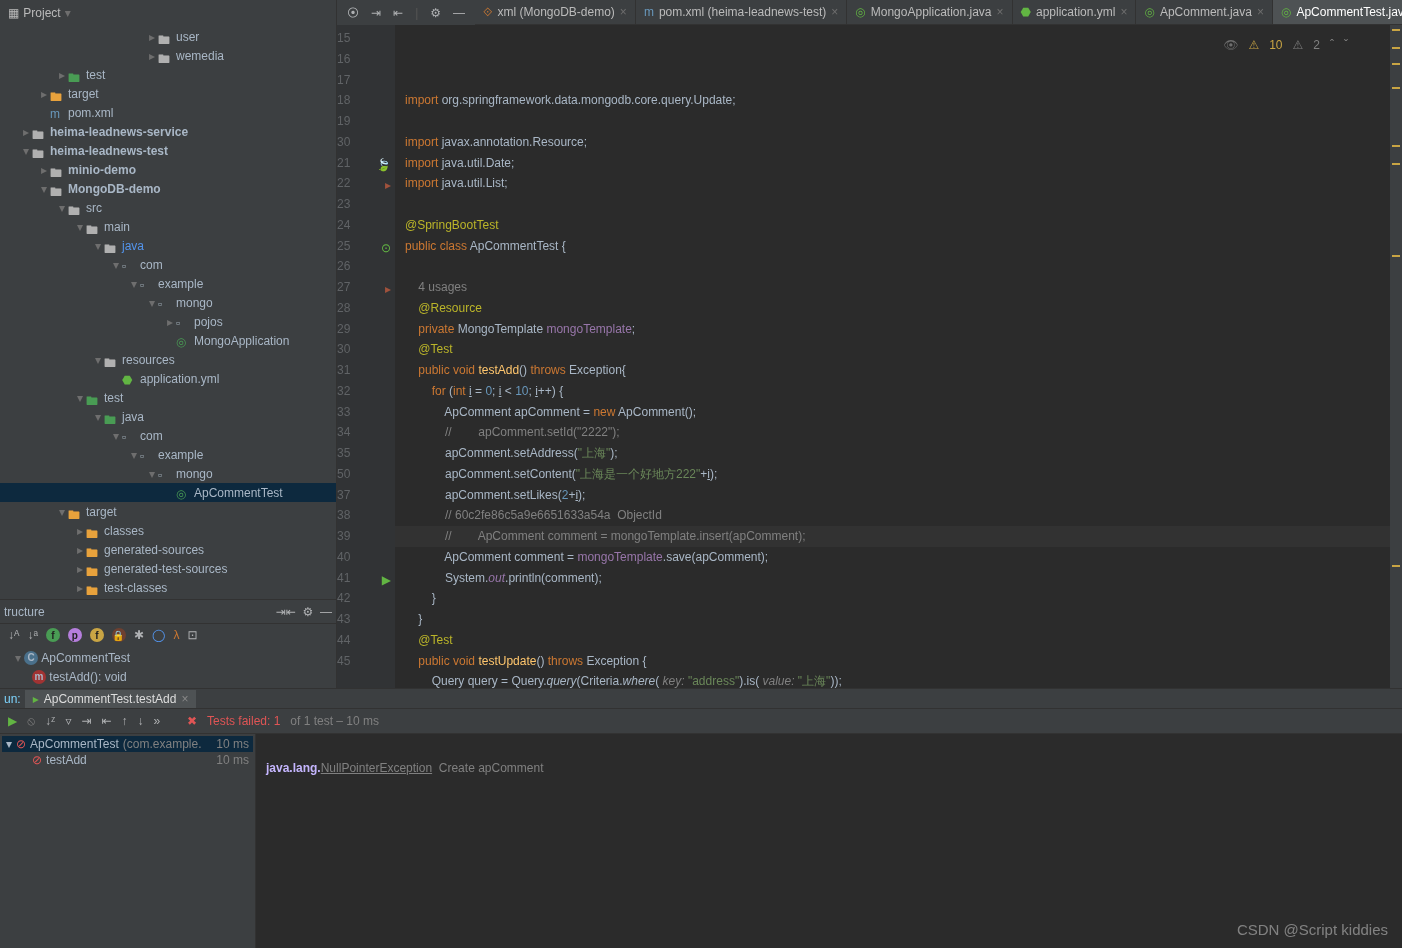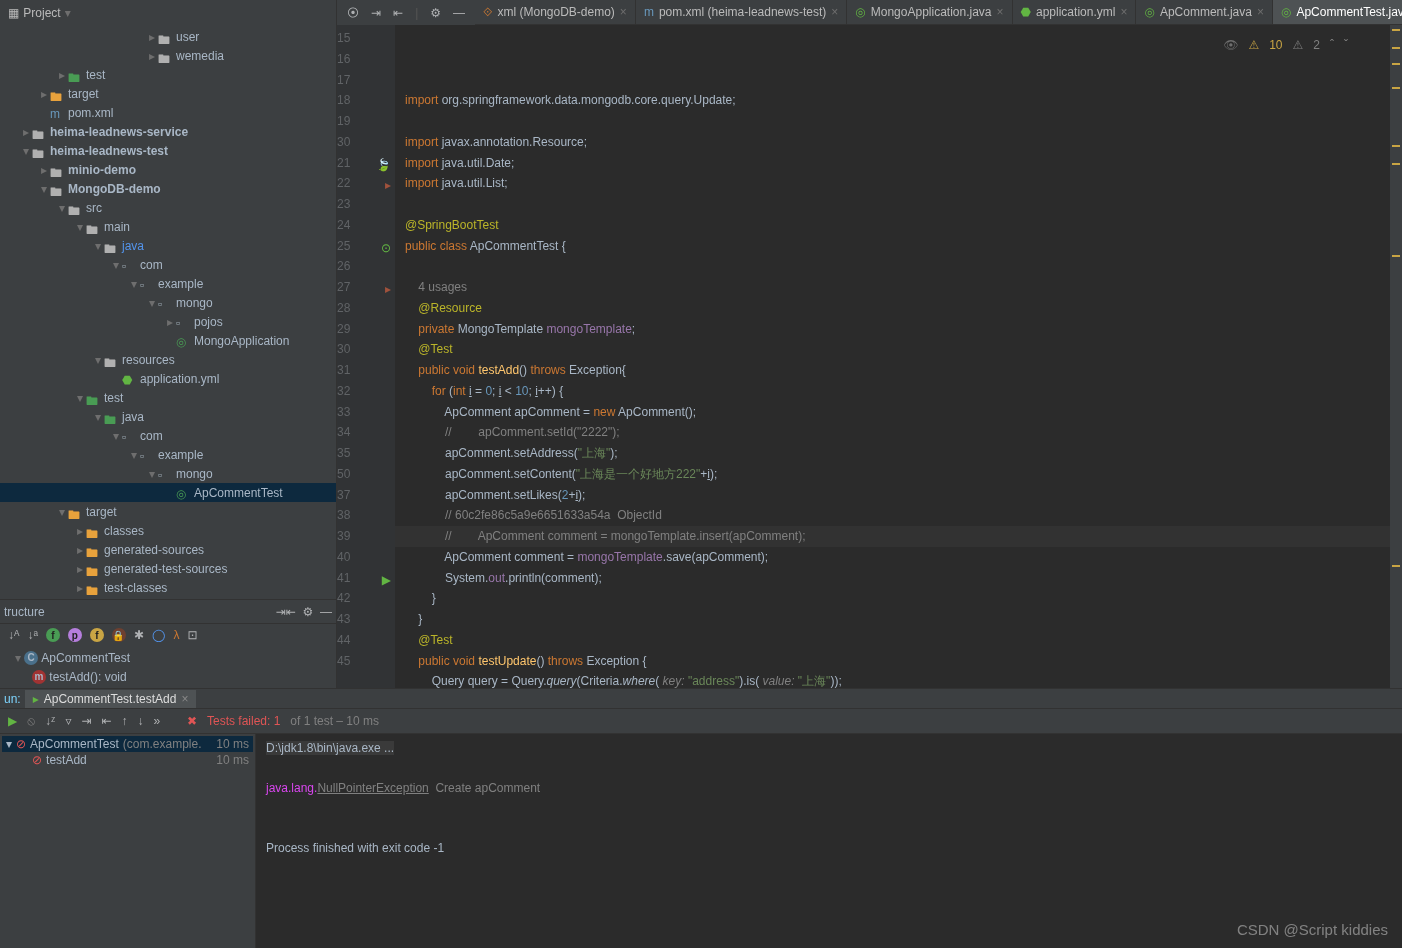--- a/index.html
+++ b/index.html
@@ -37,37 +37,37 @@
 .code-line.caret-line { background:#323232;}
 .kw { color:#cc7832;}
 .ann { color:#bbb529;}
 .cls { color:#a9b7c6;}
 .str { color:#6a8759;}
 .num { color:#6897bb;}
 .cmt { color:#808080;}
 .field { color:#9876aa;}
 .fn { color:#ffc66d;}
 .prm { color:#808080; font-style:italic;}
-.st { color:#9876aa; }
+.st { color:#9876aa; font-style:italic;}
 .inspect { position:absolute; top:8px; right:36px; display:flex; align-items:center; gap:10px; background:#2b2b2b; padding:2px 6px;}
 .inspect .warn { color:#c9a544;}
 .marks { width:12px; background:#3c3f41; position:relative;}
 .marks .m { position:absolute; width:8px; left:2px; height:2px;}
 .runbar { height:20px; background:#3c3f41; border-top:1px solid #323232; display:flex; align-items:center; padding:0 4px; gap:4px;}
 .run-tab { padding:2px 8px; display:flex; align-items:center; gap:5px; background:#4e5254; color:#ddd;}
 .run-tools { height:25px; background:#3c3f41; border-top:1px solid #323232; display:flex; align-items:center; gap:10px; padding:0 8px;}
 .bottom { height:215px; background:#2b2b2b; display:flex; flex-direction:column; border-top:1px solid #323232;}
 .test-area { flex:1; display:flex;}
 .test-tree { width:256px; background:#3c3f41; border-right:1px solid #323232; padding:2px;}
 .test-row { display:flex; align-items:center; padding:1px 4px; gap:4px;}
 .test-row.sel { background:#0d293e;}
 .fail-icon { color:#e05555;}
 .ms { margin-left:auto; color:#808080;}
 .console { flex:1; padding:4px 10px; font-family:Consolas, monospace; font-size:12.5px; line-height:20px; color:#a9b7c6; overflow:hidden;}
-.console .exc { color:#d946ef;}
+.console .exc { color:#c4b5fd;font-weight:bold;}
 .console .link { color:#5394ec; text-decoration:underline;}
 .console .red { color:#cc7832;}
 .console .grey { color:#808080; text-decoration:underline;}
 .watermark { position:absolute; right:14px; bottom:10px; color:#c8c8c8; opacity:.55; font-size:15px;}
 .iconbtn { color:#afb1b3; cursor:pointer;}
 .header-row{display:flex;height:25px;}
 .proj-label{display:flex;align-items:center;gap:4px;color:#bbb;padding:0 8px;flex:0 0 337px; background:#3c3f41; border-right:1px solid #323232;}
 .toolbar-icons{display:flex;gap:12px;align-items:center;color:#afb1b3;padding:0 10px;background:#3c3f41;}
 </style>
 </head>
@@ -403,26 +403,24 @@
         <span style="color:#808080">(com.example.</span>
         <span class="ms">10 ms</span>
       </div>
       <div class="test-row" style="padding-left:30px">
         <span class="fail-icon">⊘</span>
         <span>testAdd</span>
         <span class="ms">10 ms</span>
       </div>
     </div>
     <div class="console">
-      <div><span style="background:#3a3a3a">D:\jdk1.8\bin\java.exe ...</span></div>
       <div>&nbsp;</div>
       <div>
         <span class="exc">java.lang.</span><span class="grey">NullPointerException</span>
         &nbsp;<span style="color:#808080">Create apComment</span>
       </div>
       <div>&nbsp;</div>
         <div>&nbsp;</div>
-      <div>Process finished with exit code -1</div>
     </div>
   </div>
 </div>
 
 <div class="watermark">CSDN @Script kiddies</div>
 
 </body></html>

